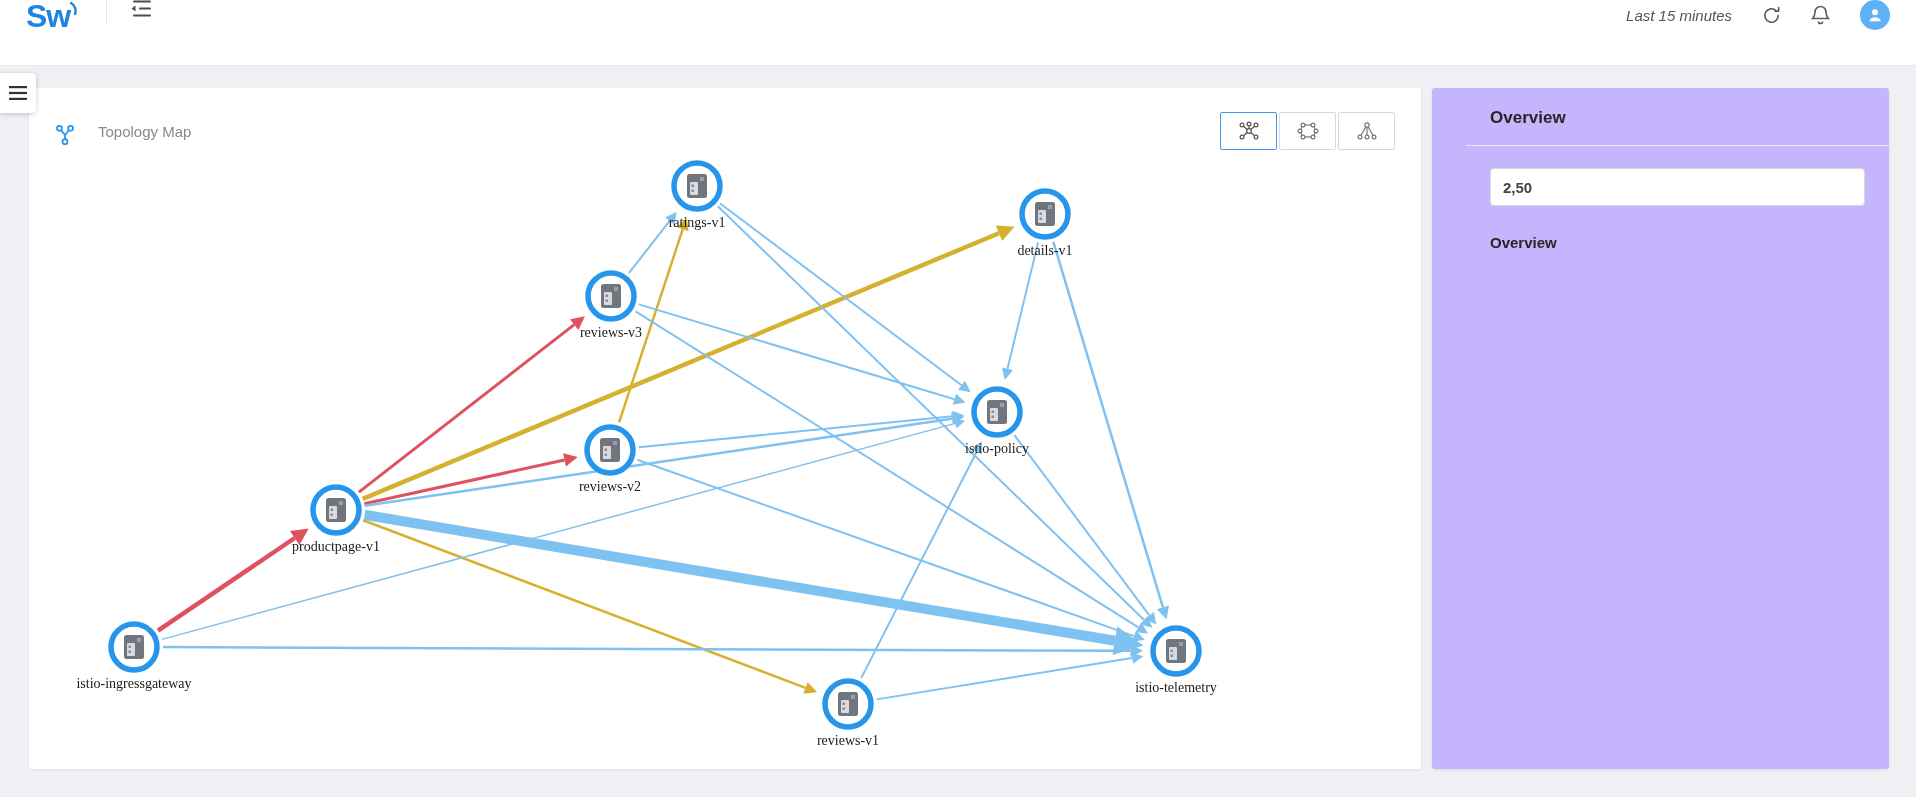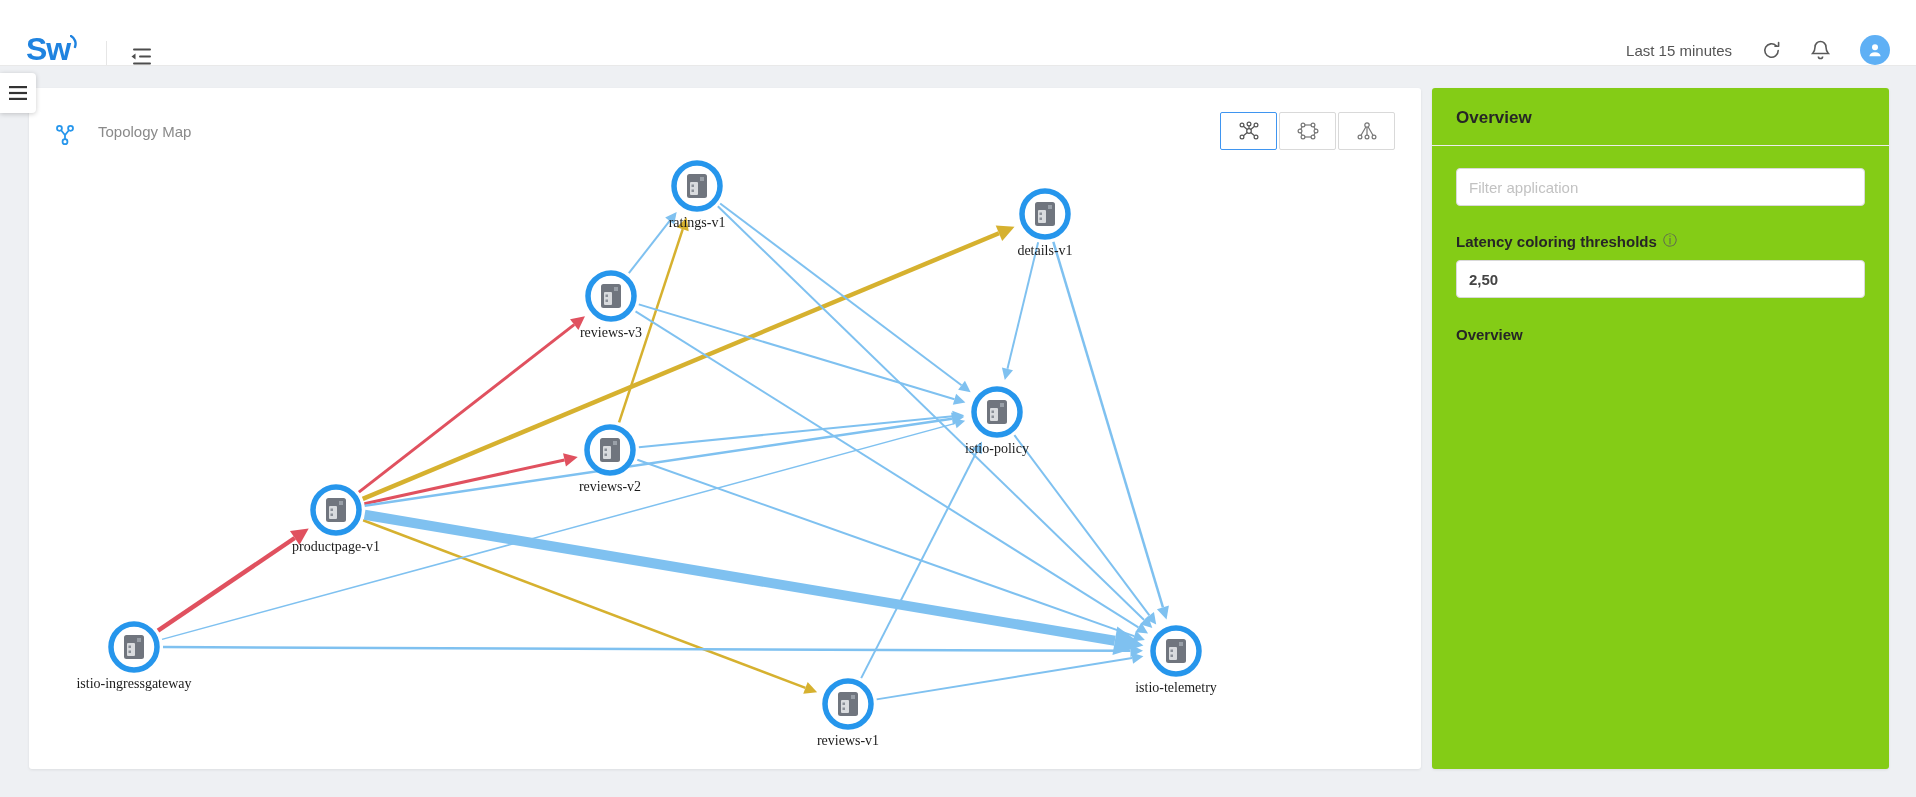--- a/index.html
+++ b/index.html
@@ -8,29 +8,29 @@
     width:1916px; height:797px;
     background:#eef0f3;
     font-family:"Liberation Sans", sans-serif;
     position:relative; overflow:hidden;
   }
 
   
   .topbar {
     position:absolute; top:0; left:0; right:0; height:66px;
     background:#fff; border-bottom:1px solid #e9e9e9;
-    display:flex; align-items:flex-end; padding:0 26px; z-index:10;
+    display:flex; align-items:flex-start; padding:0 26px; z-index:10;
   }
   .logo { display:flex; align-items:flex-start; cursor:pointer; }
   .logo-text {
     font-size:32px; font-weight:700; color:#1f83e0; letter-spacing:-1px; line-height:1;
   }
   .topbar-divider { width:1px; height:24px; background:#e6e6e6; margin:0 24px; }
   .topbar-right { margin-left:auto; display:flex; align-items:center; gap:30px; }
-  .time-range { font-size:15px; color:#555; cursor:pointer; }
+  .time-range { font-size:15px; color:#555; cursor:pointer;font-style:italic; }
   .icon-btn { display:flex; align-items:center; cursor:pointer; }
   .avatar {
     width:30px; height:30px; border-radius:50%; background:#5fb0f5;
     display:flex; align-items:center; justify-content:center; cursor:pointer;
   }
 
   
   .collapse-btn {
     position:absolute; left:0; top:73px; width:36px; height:40px;
     background:#fff; border:none; border-radius:0 4px 4px 0;
@@ -54,21 +54,21 @@
     width:57px; height:38px; background:#fff; border:1px solid #d9d9d9;
     border-radius:2px; display:flex; align-items:center; justify-content:center; cursor:pointer;
   }
   .layout-btn.selected { border-color:#3f95f0; }
   #topo-svg { position:absolute; left:0; top:0; }
   .node-label { font-family:"Liberation Serif", serif; font-size:14px; fill:#1b1b1b; }
 
   
   .side-card {
     position:absolute; left:1432px; top:88px; width:457px; height:681px;
-    background:#84cc16; border-radius:3px; box-shadow:0 1px 3px rgba(0,0,0,.08);
+    background:#c4b5fd; border-radius:3px; box-shadow:0 1px 3px rgba(0,0,0,.08);padding-left:34px;
   }
   .side-header {
     padding:20px 24px 17px; font-size:17px; font-weight:600; color:#262626;
     border-bottom:1px solid #ececec;
   }
   .side-body { padding:22px 24px; }
   .panel-input {
     width:100%; height:38px; border:1px solid #d9d9d9; border-radius:4px;
     padding:0 12px; font-size:15px; color:#555; outline:none; background:#fff;
     font-family:"Liberation Sans", sans-serif;
@@ -338,21 +338,16 @@
           </g>
         </svg>
       </div>
     </div>
   </div>
 </section>
 
 <aside class="side-card">
   <div class="side-header">Overview</div>
   <div class="side-body">
-    <input class="panel-input" type="text" placeholder="Filter application" style="">
-    <div class="latency-label">
-      <span>Latency coloring thresholds</span>
-      <span class="info-icon">ⓘ</span>
-    </div>
     <input class="panel-input" type="text" style="color: rgb(68, 68, 68); font-weight: bold;" value="2,50">
     <div class="ov-heading">Overview</div>
   </div>
 </aside>
 
 </body></html>

